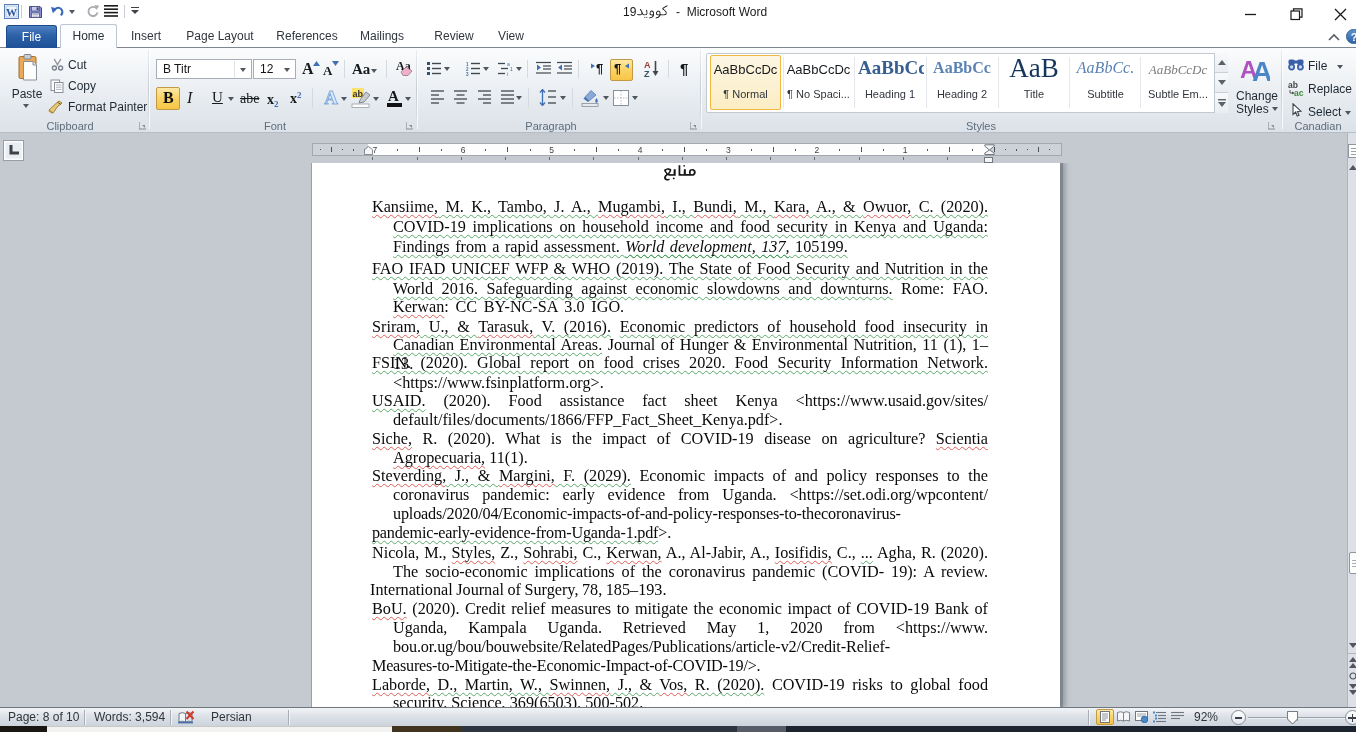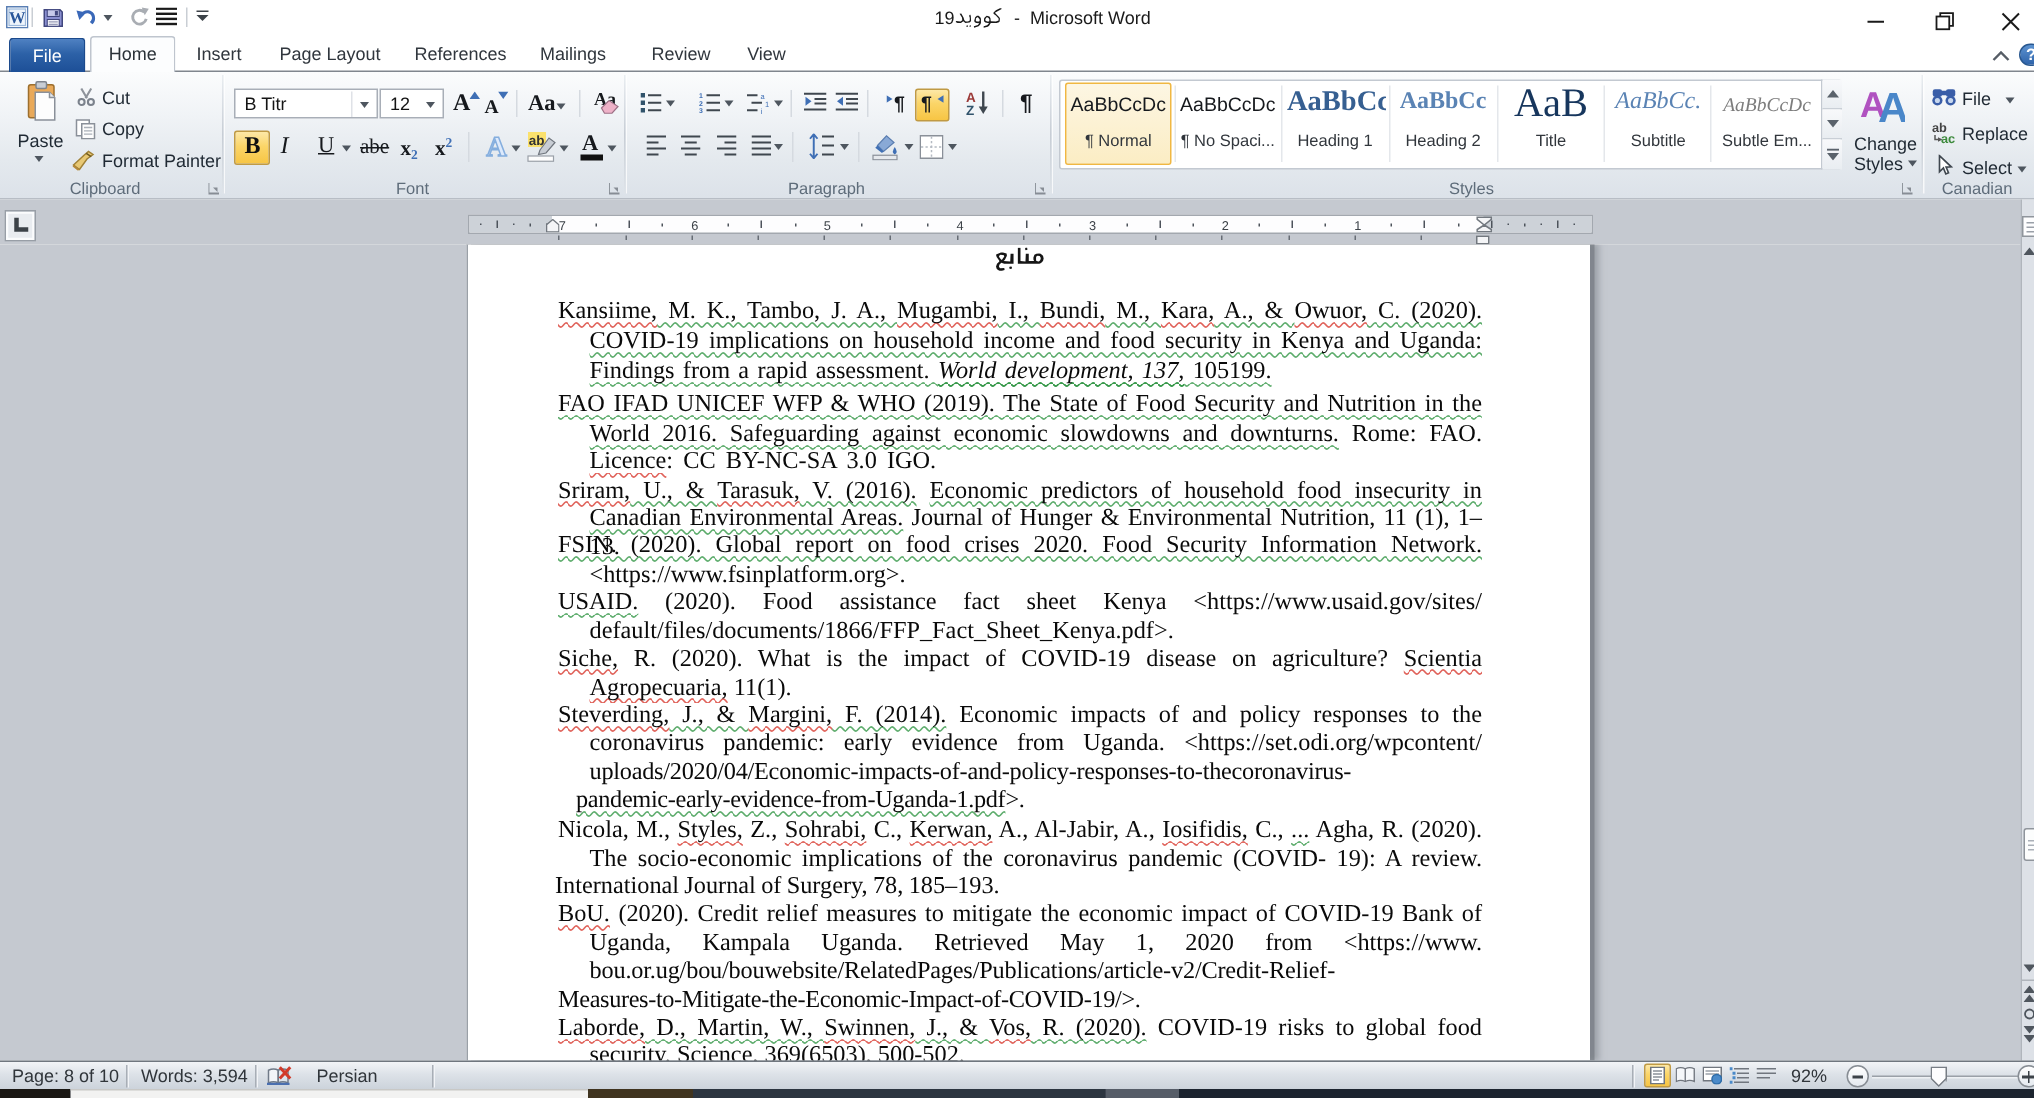--- a/index.html
+++ b/index.html
@@ -551,33 +551,33 @@
   <div class="abs" id="page"></div>
   <div id="doc">
     <svg class="abs" style="left:664px;top:2px" width="32" height="15.7" viewBox="0 0 145 71">
         <path fill-rule="evenodd" fill="#161616" d="M41,58 40,61 41,64 46,65 48,63 48,59 46,57Z M53,19 44,19 43,42 23,41 27,37 33,25 32,18 21,15 15,15 2,20 0,22 2,29 10,40 10,42 3,49 0,57 2,64 6,68 11,70 18,70 26,68 25,62 13,63 9,59 10,52 16,46 25,49 53,49Z M11,23 14,22 24,23 25,27 18,37 16,37 11,31 9,27Z M66,1 66,49 131,49 136,47 142,41 144,33 142,25 135,19 130,18 122,19 116,22 113,30 113,36 115,41 99,41 99,19 90,19 89,42 74,41 74,1Z M126,25 132,26 135,31 135,35 133,39 129,42 122,41 121,38 121,30 123,26Z M90,0 88,2 88,6 90,8 95,7 94,0Z"></path>
       </svg>
     <div class="ln j" style="left:372px;top:35.3px;width:616px"><span class="sr">Kansiime,</span><span class="sg"> M. K., Tambo, J. A., </span><span class="sr">Mugambi,</span><span class="sg"> I., </span><span class="sr">Bundi,</span><span class="sg"> M., </span><span class="sr">Kara,</span><span class="sg"> A., &amp; </span><span class="sr">Owuor,</span><span class="sg"> C. (2020).</span></div>
     <div class="ln j" style="left:393px;top:55.3px;width:595px"><span class="sg">COVID-19 implications on household income and food security in Kenya and Uganda:</span></div>
     <div class="ln" style="left:393px;top:74.8px;word-spacing:1.5px;width:595px"><span class="sg">Findings from a rapid assessment. <i>World development, 137,</i> 105199.</span></div>
     <div class="ln j" style="left:372px;top:96.8px;width:616px"><span class="sg">FAO IFAD UNICEF WFP &amp; WHO (2019). The State of Food Security and Nutrition in the</span></div>
     <div class="ln j" style="left:393px;top:116.8px;width:595px"><span class="sg">World 2016. Safeguarding against economic slowdowns and downturns.</span> Rome: FAO.</div>
-    <div class="ln" style="left:393px;top:135.4px;word-spacing:2.7px;width:595px"><span class="sr">Licence</span>: CC BY-NC-SA 3.0 IGO.</div>
+    <div class="ln" style="left:393px;top:135.4px;word-spacing:2.7px;width:595px"><span class="sr">Kerwan</span>: CC BY-NC-SA 3.0 IGO.</div>
     <div class="ln j" style="left:372px;top:154.5px;width:616px"><span class="sr">Sriram,</span><span class="sg"> U., &amp; </span><span class="sr">Tarasuk,</span><span class="sg"> V. (2016).</span> <span class="sg">Economic predictors of household food insecurity in</span></div>
     <div class="ln j" style="left:393px;top:173.1px;width:595px"><span class="sg">Canadian Environmental Areas.</span> Journal of Hunger &amp; Environmental Nutrition, 11 (1), 1–13.</div>
     <div class="ln j" style="left:372px;top:191.2px;width:616px"><span class="sg">FSIN. (2020). Global report on food crises 2020. Food Security Information Network.</span></div>
     <div class="ln" style="left:393px;top:210.8px;width:595px">&lt;https://www.fsinplatform.org&gt;.</div>
     <div class="ln j" style="left:372px;top:228.8px;width:616px"><span class="sg">USAID.</span> (2020). Food assistance fact sheet Kenya &lt;https://www.usaid.gov/sites/</div>
     <div class="ln" style="left:393px;top:247.6px;width:595px">default/files/documents/1866/FFP_Fact_Sheet_Kenya.pdf&gt;.</div>
     <div class="ln j" style="left:372px;top:266.6px;width:616px"><span class="sr">Siche,</span> R. (2020). What is the impact of COVID-19 disease on agriculture? <span class="sr">Scientia</span></div>
     <div class="ln" style="left:393px;top:285.6px;width:595px"><span class="sr">Agropecuaria,</span> 11(1).</div>
-    <div class="ln j" style="left:372px;top:304.4px;width:616px"><span class="sr">Steverding,</span><span class="sg"> J., &amp; </span><span class="sr">Margini,</span><span class="sg"> F. (2014).</span> Economic impacts of and policy responses to the</div>
+    <div class="ln j" style="left:372px;top:304.4px;width:616px"><span class="sr">Steverding,</span><span class="sg"> J., &amp; </span><span class="sr">Margini,</span><span class="sg"> F. (2029).</span> Economic impacts of and policy responses to the</div>
     <div class="ln j" style="left:393px;top:323.3px;width:595px">coronavirus pandemic: early evidence from Uganda. &lt;https://set.odi.org/wpcontent/</div>
     <div class="ln" style="left:393px;top:342.0px;letter-spacing:-0.17px;width:595px">uploads/2020/04/Economic-impacts-of-and-policy-responses-to-thecoronavirus-</div>
-    <div class="ln" style="left:384px;top:361.2px;letter-spacing:-0.22px;width:616px"><span class="sg">pandemic-early-evidence-from-Uganda-1.pdf</span>&gt;.</div>
+    <div class="ln" style="left:372px;top:361.2px;letter-spacing:-0.22px;width:616px"><span class="sg">pandemic-early-evidence-from-Uganda-1.pdf</span>&gt;.</div>
     <div class="ln j" style="left:372px;top:380.8px;width:616px">Nicola, M., <span class="sr">Styles,</span> Z., <span class="sr">Sohrabi,</span> C., <span class="sr">Kerwan,</span> A., Al-Jabir, A., <span class="sr">Iosifidis,</span> C., <span class="sg">...</span> Agha, R. (2020).</div>
     <div class="ln j" style="left:393px;top:399.6px;width:595px">The socio-economic implications of the coronavirus pandemic (COVID- 19): A review.</div>
     <div class="ln" style="left:370px;top:418.0px;word-spacing:-0.5px;width:595px">International Journal of Surgery, 78, 185–193.</div>
     <div class="ln j" style="left:372px;top:437.2px;width:616px"><span class="sr">BoU.</span> (2020). Credit relief measures to mitigate the economic impact of COVID-19 Bank of</div>
     <div class="ln j" style="left:393px;top:456.0px;width:595px">Uganda, Kampala Uganda. Retrieved May 1, 2020 from &lt;https://www.</div>
     <div class="ln" style="left:393px;top:474.8px;letter-spacing:-0.12px;width:595px">bou.or.ug/bou/bouwebsite/RelatedPages/Publications/article-v2/Credit-Relief-</div>
     <div class="ln" style="left:372px;top:494.0px;letter-spacing:-0.24px;width:616px">Measures-to-Mitigate-the-Economic-Impact-of-COVID-19/&gt;.</div>
     <div class="ln j" style="left:372px;top:512.8px;width:616px"><span class="sr">Laborde,</span><span class="sg"> D., Martin, W., </span><span class="sr">Swinnen,</span><span class="sg"> J., &amp; </span><span class="sr">Vos,</span><span class="sg"> R. (2020).</span> COVID-19 risks to global food</div>
     <div class="ln" style="left:393px;top:531.3px;width:595px"><span class="sg">security. Science, 369(6503), 500-502.</span></div>
   </div>

